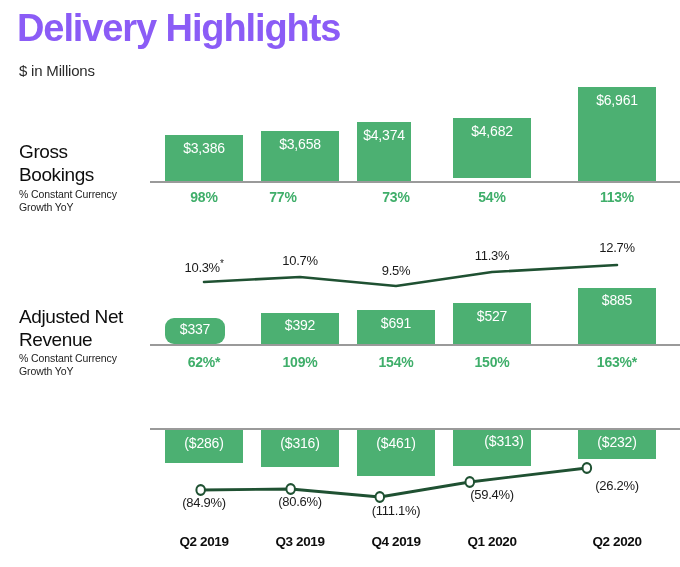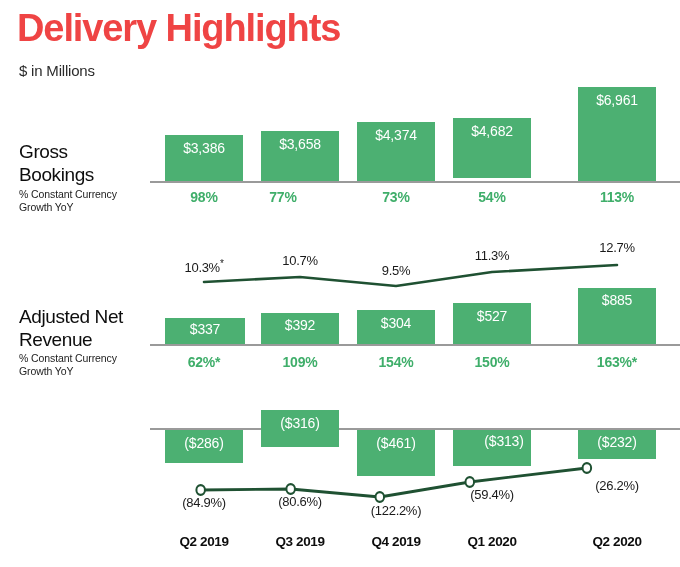--- a/index.html
+++ b/index.html
@@ -10,21 +10,21 @@
     color:#111111;
     overflow:hidden;
     position:relative;
   }
   .page{position:relative;width:680px;height:567px;}
 
   
   .title{
     position:absolute;left:17px;top:6px;
     font-size:38px;font-weight:bold;letter-spacing:-1.1px;
-    color:#ef4444;line-height:44px;
+    color:#8b5cf6;line-height:44px;
   }
   .subtitle{
     position:absolute;left:19px;top:62px;
     font-size:15px;color:#2b2b2b;letter-spacing:-0.2px;
   }
 
   
   .plot{position:absolute;left:150px;top:0;width:530px;height:567px;}
 
   .baseline{
@@ -103,21 +103,21 @@
 
   <div class="plot">
     <div class="baseline" style="top:181px;"></div>
 
     <div class="bar" style="left:15px;top:135px;width:78px;height:46px;">
       <span class="bar-label inside-top">$3,386</span>
     </div>
     <div class="bar" style="left:111px;top:131px;width:78px;height:50px;">
       <span class="bar-label inside-top">$3,658</span>
     </div>
-    <div class="bar" style="left:207px;top:122px;width:78px;height:59px;">
+    <div class="bar" style="left:207px;top:122px;width:54px;height:59px;">
       <span class="bar-label inside-top">$4,374</span>
     </div>
     <div class="bar" style="left:303px;top:118px;width:78px;height:60px;">
       <span class="bar-label inside-top">$4,682</span>
     </div>
     <div class="bar" style="left:428px;top:87px;width:78px;height:94px;">
       <span class="bar-label inside-top">$6,961</span>
     </div>
 
     <div class="growth-row" style="top:189px;">
@@ -134,28 +134,28 @@
     <div>Revenue</div>
   </div>
   <div class="row-sublabel" style="top:352px;">
     <div>% Constant Currency</div>
     <div>Growth YoY</div>
   </div>
 
   <div class="plot">
     <div class="baseline" style="top:344px;"></div>
 
-    <div class="bar" style="left:15px;top:318px;width:80px;height:26px;">
+    <div class="bar" style="left:15px;top:318px;width:60px;height:26px;border-radius:9px;">
       <span class="bar-label inside-top" style="top:3px;">$337</span>
     </div>
     <div class="bar" style="left:111px;top:313px;width:78px;height:31px;">
       <span class="bar-label inside-top" style="top:4px;">$392</span>
     </div>
     <div class="bar" style="left:207px;top:310px;width:78px;height:34px;">
-      <span class="bar-label inside-top" style="top:5px;">$304</span>
+      <span class="bar-label inside-top" style="top:5px;">$691</span>
     </div>
     <div class="bar" style="left:303px;top:303px;width:78px;height:41px;">
       <span class="bar-label inside-top" style="top:5px;">$527</span>
     </div>
     <div class="bar" style="left:428px;top:288px;width:78px;height:56px;">
       <span class="bar-label inside-top" style="top:4px;">$885</span>
     </div>
 
     <div class="lineholder">
       <svg width="530" height="567" viewBox="0 0 530 567">
@@ -184,21 +184,21 @@
     </div>
   </div>
 
 
   <div class="plot">
     <div class="baseline" style="top:428px;"></div>
 
     <div class="bar" style="left:15px;top:430px;width:78px;height:33px;">
       <span class="bar-label inside-top" style="top:5px;">($286)</span>
     </div>
-    <div class="bar" style="left:111px;top:410px;width:78px;height:37px;">
+    <div class="bar" style="left:111px;top:430px;width:78px;height:37px;">
       <span class="bar-label inside-top" style="top:5px;">($316)</span>
     </div>
     <div class="bar" style="left:207px;top:430px;width:78px;height:46px;">
       <span class="bar-label inside-top" style="top:5px;">($461)</span>
     </div>
     <div class="bar" style="left:303px;top:430px;width:78px;height:36px;">
       <span class="bar-label inside-top" style="top:3px;padding-left:24px;">($313)</span>
     </div>
     <div class="bar" style="left:428px;top:430px;width:78px;height:29px;">
       <span class="bar-label inside-top" style="top:4px;">($232)</span>
@@ -212,21 +212,21 @@
           <circle cx="161" cy="489" r="4.9" fill="#ffffff" stroke="#1F5132" stroke-width="2.3"></circle>
           <circle cx="263" cy="497" r="4.9" fill="#ffffff" stroke="#1F5132" stroke-width="2.3"></circle>
           <circle cx="366" cy="482" r="4.9" fill="#ffffff" stroke="#1F5132" stroke-width="2.3"></circle>
           <circle cx="500" cy="468" r="4.9" fill="#ffffff" stroke="#1F5132" stroke-width="2.3"></circle>
         </g>
       </svg>
     </div>
 
     <span class="pt-label" style="left:14px;top:495px;width:80px;">(84.9%)</span>
     <span class="pt-label" style="left:110px;top:494px;width:80px;">(80.6%)</span>
-    <span class="pt-label" style="left:206px;top:503px;width:80px;">(122.2%)</span>
+    <span class="pt-label" style="left:206px;top:503px;width:80px;">(111.1%)</span>
     <span class="pt-label" style="left:302px;top:487px;width:80px;">(59.4%)</span>
     <span class="pt-label" style="left:427px;top:478px;width:80px;">(26.2%)</span>
   </div>
 
   <div class="xaxis">
     <span class="xtick" style="left:15px;width:78px;">Q2 2019</span>
     <span class="xtick" style="left:111px;width:78px;">Q3 2019</span>
     <span class="xtick" style="left:207px;width:78px;">Q4 2019</span>
     <span class="xtick" style="left:303px;width:78px;">Q1 2020</span>
     <span class="xtick" style="left:428px;width:78px;">Q2 2020</span>

